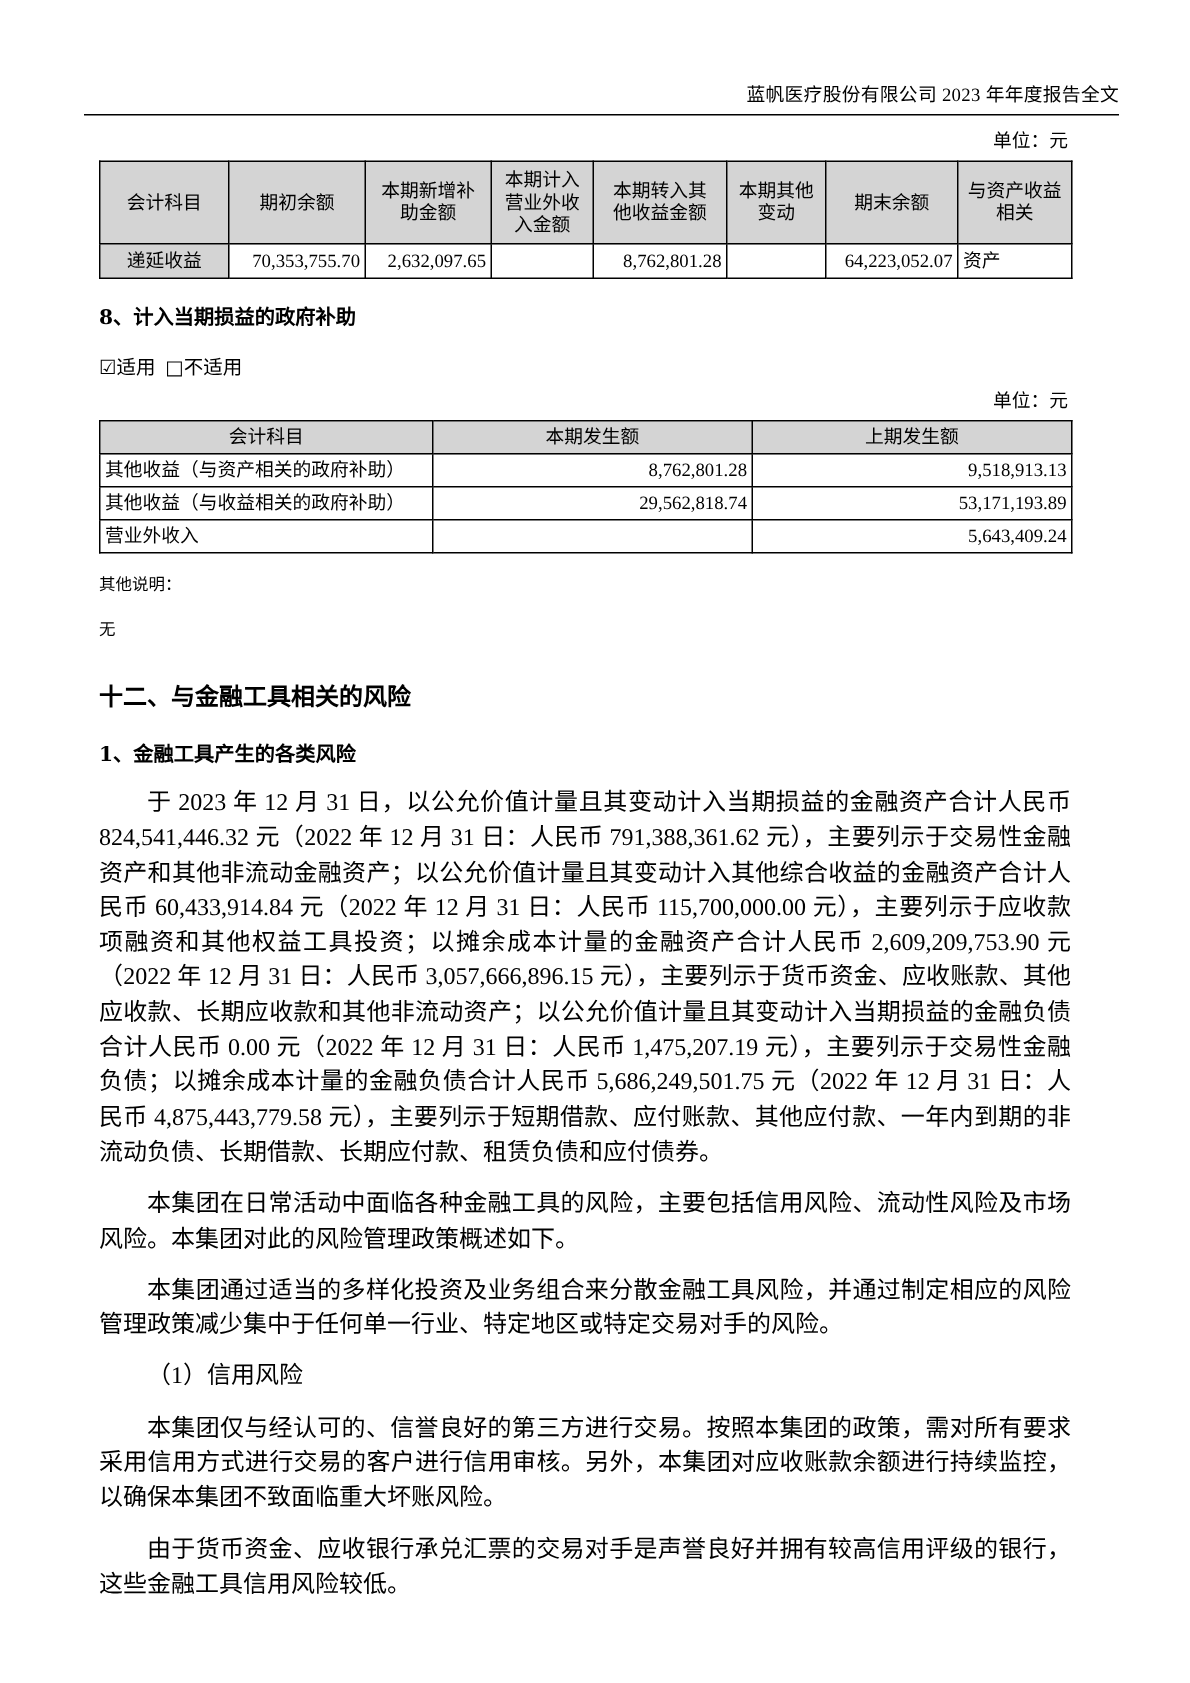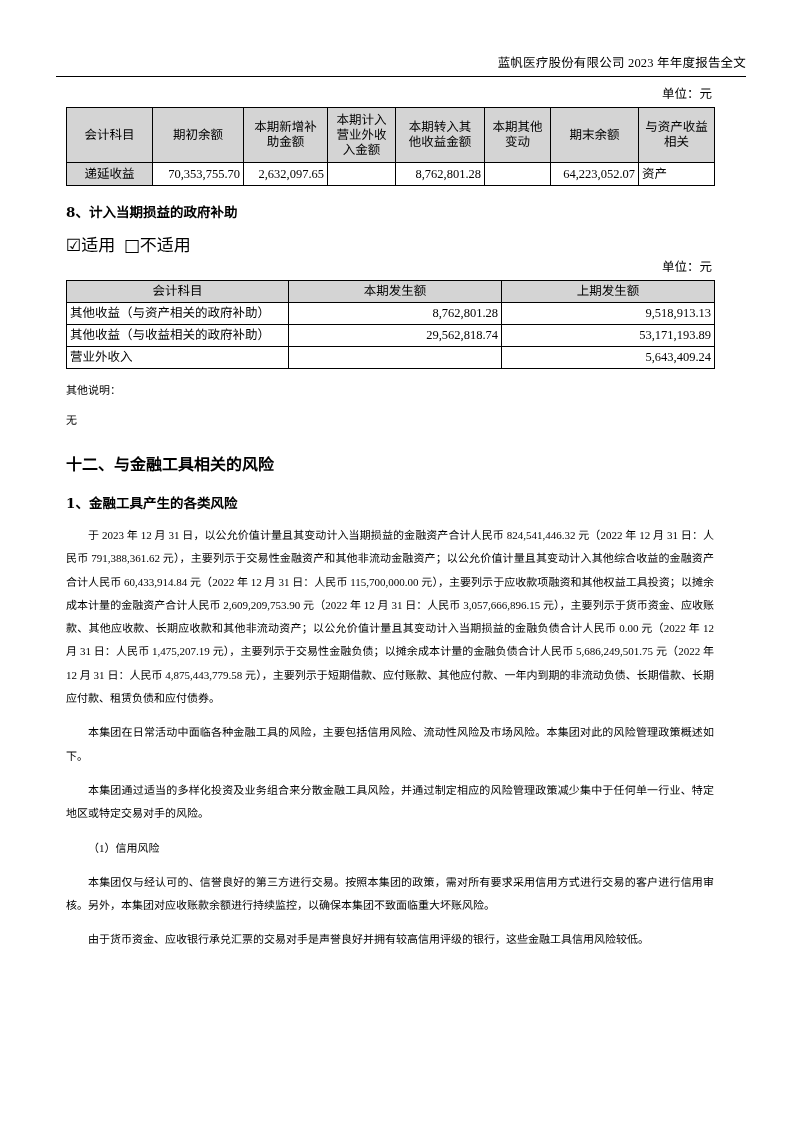--- a/index.html
+++ b/index.html
@@ -105,32 +105,32 @@
     line-height: 20px;
   }
   h2.sec-big {
     font-family: "DejaVu Serif", "Liberation Serif", serif;
     font-size: 16px;
     font-weight: bold;
     margin: 24px 0 0 0;
     line-height: 24px;
   }
   .applic {
-    font-size: 17px;
+    font-size: 13px;
     line-height: 18px;
     margin: 14px 0 0 0;
   }
   .applic .box { font-family: "DejaVu Sans", sans-serif; }
   .plain {
     font-size: 11px;
     line-height: 18px;
     margin: 12px 0 0 0;
   }
   p.body {
-    font-size: 11px;
+    font-size: 16px;
     line-height: 23.3px;
     margin: 11px 0 0 0;
     text-align: justify;
     text-justify: inter-ideograph;
     text-indent: 2em;
   }
   p.body.sub { text-indent: 2em; }
   .spacer-sm { height: 6px; }
 </style>
 </head>

